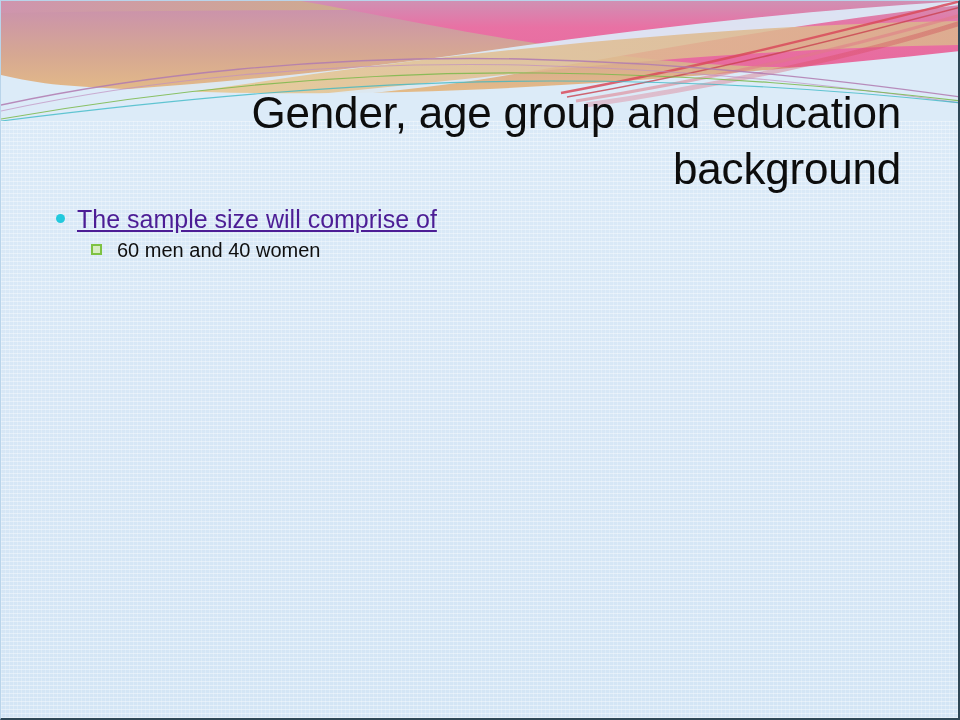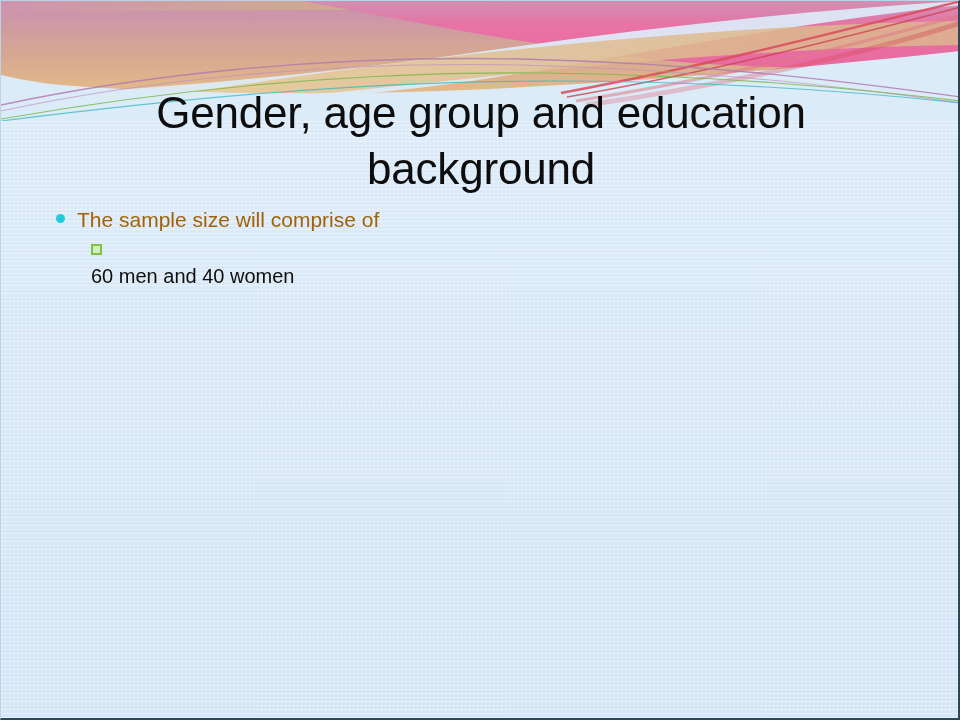--- a/index.html
+++ b/index.html
@@ -37,21 +37,21 @@
     top: 0;
     left: 0;
     width: 960px;
     height: 120px;
   }
   #title {
     position: absolute;
     top: 84px;
     left: 60px;
     width: 840px;
-    text-align: center;
+    text-align: right;
     font-size: 44px;
     line-height: 56px;
     color: #0d0d0d;
     font-family: "Liberation Sans Narrow", "Liberation Sans", sans-serif;
     font-stretch: condensed;
     letter-spacing: -0.2px;
   }
   #body-content {
     position: absolute;
     top: 204px;
@@ -74,29 +74,29 @@
     padding-top: 9px;
   }
   .dot {
     display: block;
     width: 9px;
     height: 9px;
     border-radius: 50%;
     background: #22c9dd;
   }
   .lvl1 .text {
-    font-size: 21px;
+    font-size: 25px;
     line-height: 29px;
-    color: #a16207;
+    color: #4c1d95;
     flex: 1;
+    text-decoration: underline;
   }
   .lvl2 {
     margin-left: 44px;
     margin-bottom: 2px;
-    flex-direction: column;
   }
   .lvl2 .marker {
     width: 26px;
     flex: 0 0 26px;
     padding-top: 8px;
     box-sizing: border-box;
   }
   .square {
     display: block;
     width: 11px;

